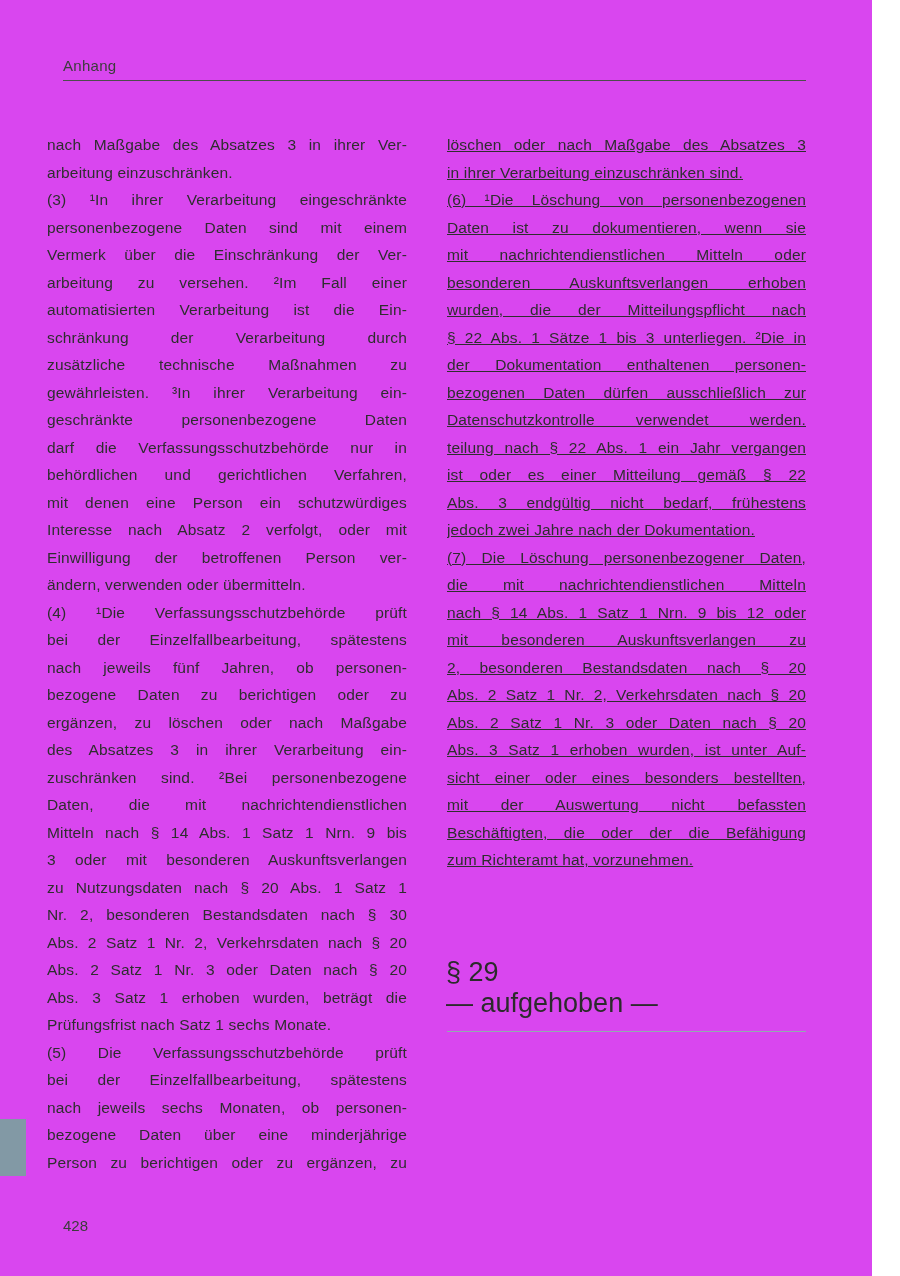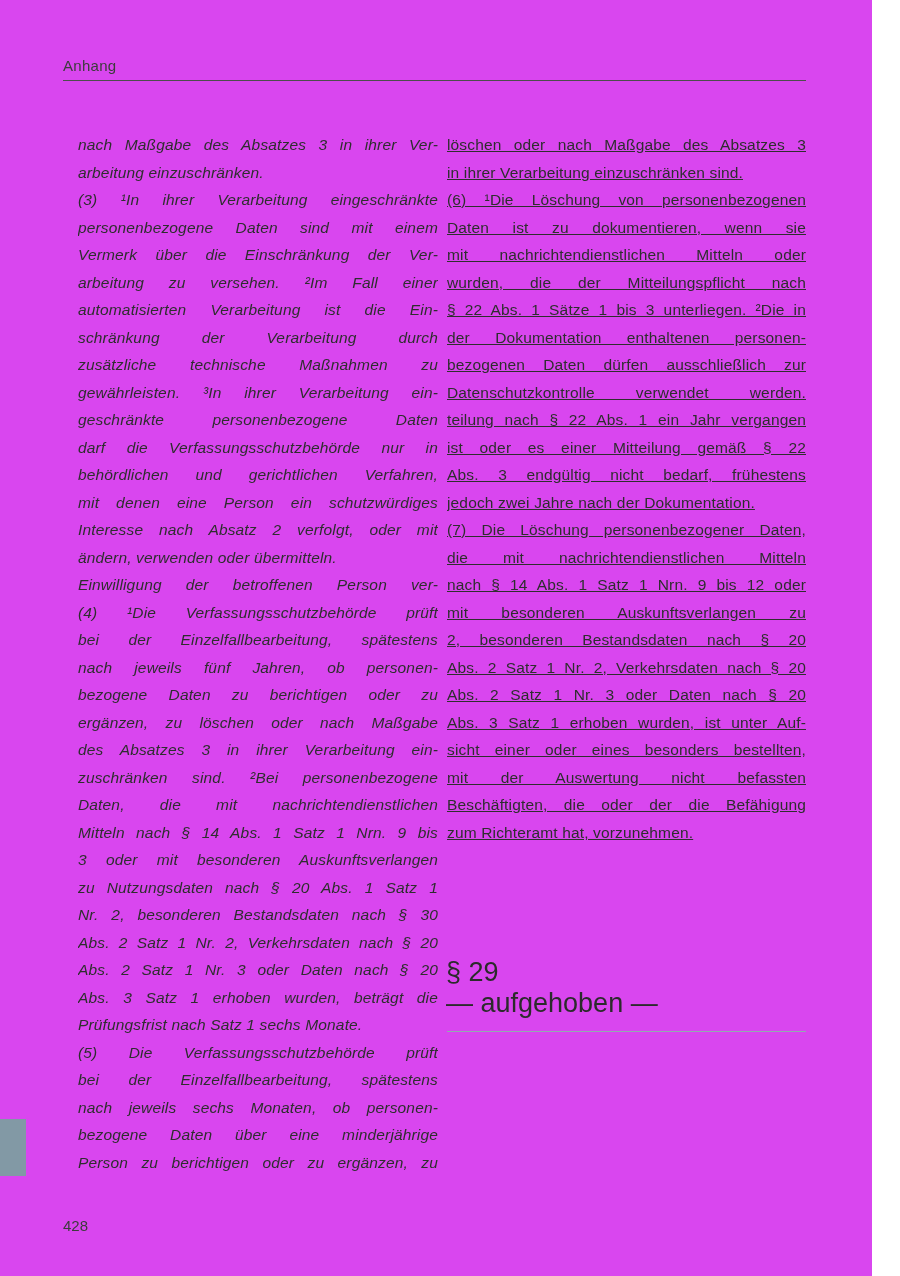--- a/index.html
+++ b/index.html
@@ -29,21 +29,21 @@
     background: #4d4d4d;
   }
   .col {
     position: absolute;
     top: 131px;
     font-size: 15.5px;
     line-height: 27.5px;
     color: #2e2e2e;
     letter-spacing: 0.01em;
   }
-  .col-left  { left: 78px;  width: 360px; font-style: italic; }
+  .col-left  { left: 47px;  width: 360px; }
   .col-right { left: 447px; width: 359px; text-decoration: underline; }
   .line {
     text-align: justify;
     text-align-last: justify;
     white-space: normal;
     height: 27.5px;
     overflow: hidden;
   }
   .line.para-end {
     text-align-last: left;
@@ -98,22 +98,22 @@
       <div class="line">arbeitung zu versehen. ²Im Fall einer</div>
       <div class="line">automatisierten Verarbeitung ist die Ein-</div>
       <div class="line">schränkung der Verarbeitung durch</div>
       <div class="line">zusätzliche technische Maßnahmen zu</div>
       <div class="line">gewährleisten. ³In ihrer Verarbeitung ein-</div>
       <div class="line">geschränkte personenbezogene Daten</div>
       <div class="line">darf die Verfassungsschutzbehörde nur in</div>
       <div class="line">behördlichen und gerichtlichen Verfahren,</div>
       <div class="line">mit denen eine Person ein schutzwürdiges</div>
       <div class="line">Interesse nach Absatz 2 verfolgt, oder mit</div>
+      <div class="line">Einwilligung der betroffenen Person ver-</div>
       <div class="line para-end">ändern, verwenden oder übermitteln.</div>
-      <div class="line">Einwilligung der betroffenen Person ver-</div>
       <div class="line">(4) ¹Die Verfassungsschutzbehörde prüft</div>
       <div class="line">bei der Einzelfallbearbeitung, spätestens</div>
       <div class="line">nach jeweils fünf Jahren, ob personen-</div>
       <div class="line">bezogene Daten zu berichtigen oder zu</div>
       <div class="line">ergänzen, zu löschen oder nach Maßgabe</div>
       <div class="line">des Absatzes 3 in ihrer Verarbeitung ein-</div>
       <div class="line">zuschränken sind. ²Bei personenbezogene</div>
       <div class="line">Daten, die mit nachrichtendienstlichen</div>
       <div class="line">Mitteln nach § 14 Abs. 1 Satz 1 Nrn. 9 bis</div>
       <div class="line">3 oder mit besonderen Auskunftsverlangen</div>
@@ -129,20 +129,21 @@
       <div class="line">bezogene Daten über eine minderjährige</div>
       <div class="line">Person zu berichtigen oder zu ergänzen, zu</div>
     </div>
 
   <div class="col col-right">
       <div class="line">löschen oder nach Maßgabe des Absatzes 3</div>
       <div class="line para-end">in ihrer Verarbeitung einzuschränken sind.</div>
       <div class="line">(6) ¹Die Löschung von personenbezogenen</div>
       <div class="line">Daten ist zu dokumentieren, wenn sie</div>
       <div class="line">mit nachrichtendienstlichen Mitteln oder</div>
+      <div class="line">besonderen Auskunftsverlangen erhoben</div>
       <div class="line">wurden, die der Mitteilungspflicht nach</div>
       <div class="line">§ 22 Abs. 1 Sätze 1 bis 3 unterliegen. ²Die in</div>
       <div class="line">der Dokumentation enthaltenen personen-</div>
       <div class="line">bezogenen Daten dürfen ausschließlich zur</div>
       <div class="line">Datenschutzkontrolle verwendet werden.</div>
       <div class="line">teilung nach § 22 Abs. 1 ein Jahr vergangen</div>
       <div class="line">ist oder es einer Mitteilung gemäß § 22</div>
       <div class="line">Abs. 3 endgültig nicht bedarf, frühestens</div>
       <div class="line para-end">jedoch zwei Jahre nach der Dokumentation.</div>
       <div class="line">(7) Die Löschung personenbezogener Daten,</div>

